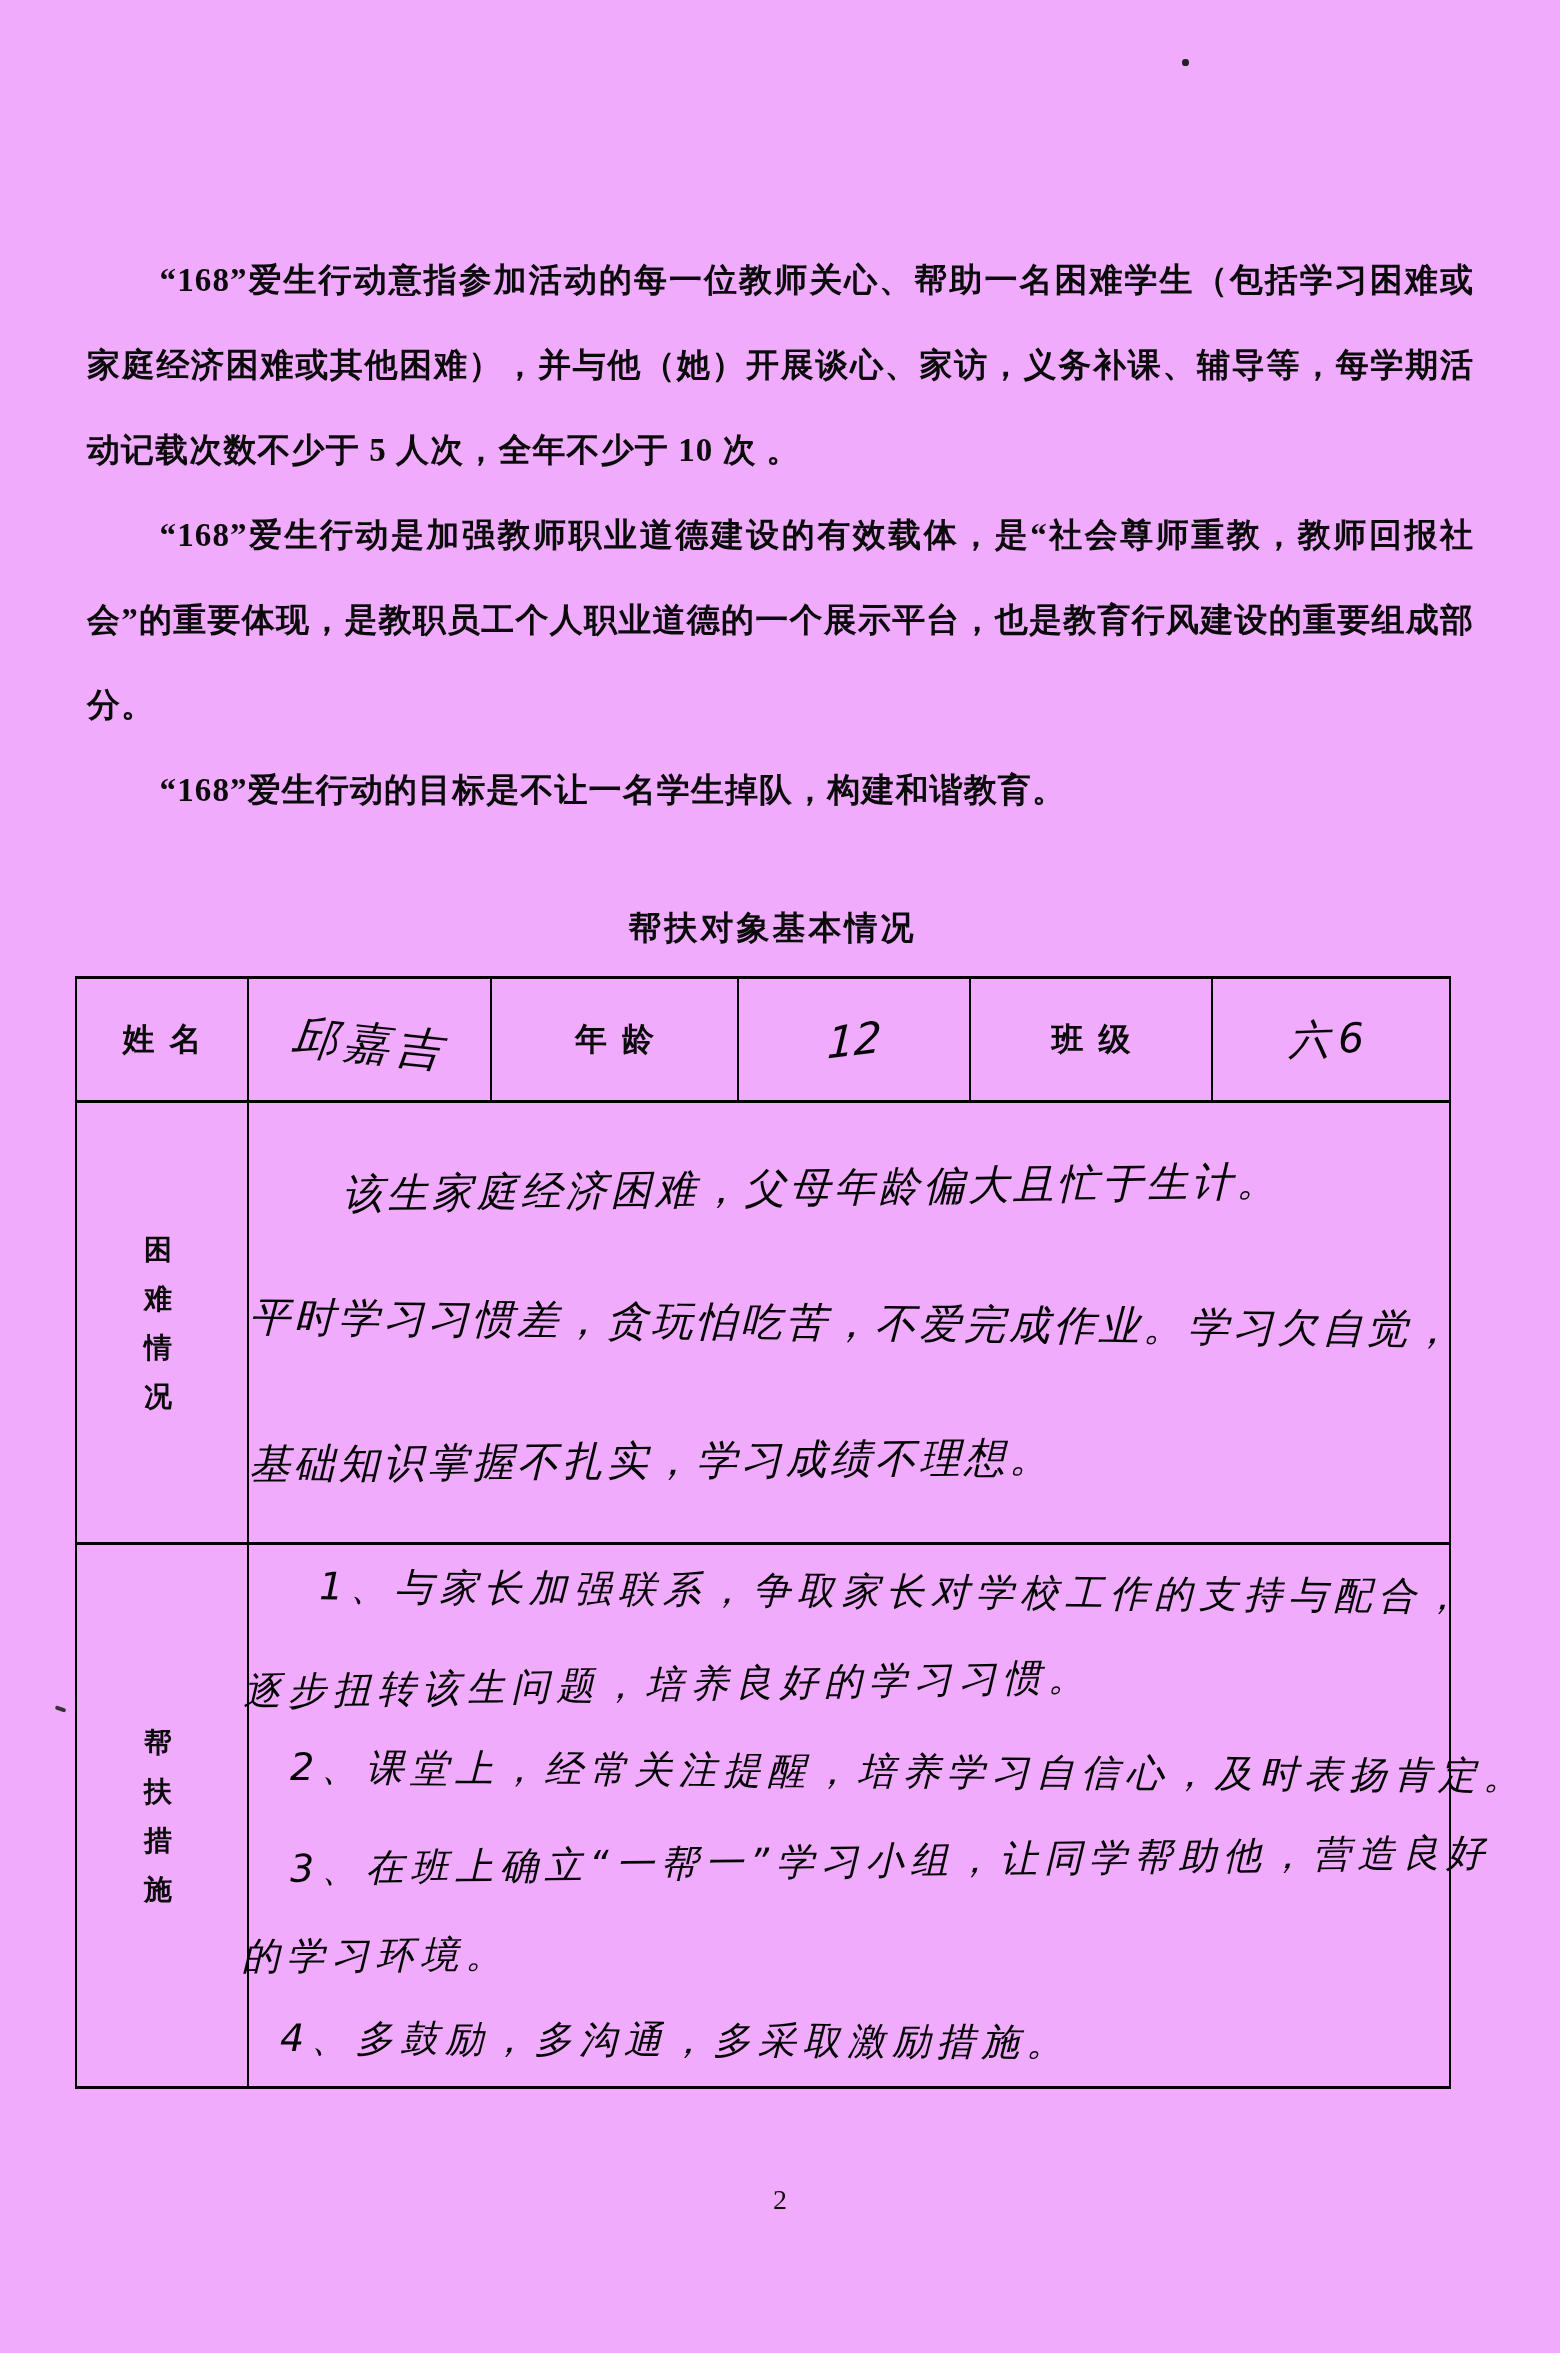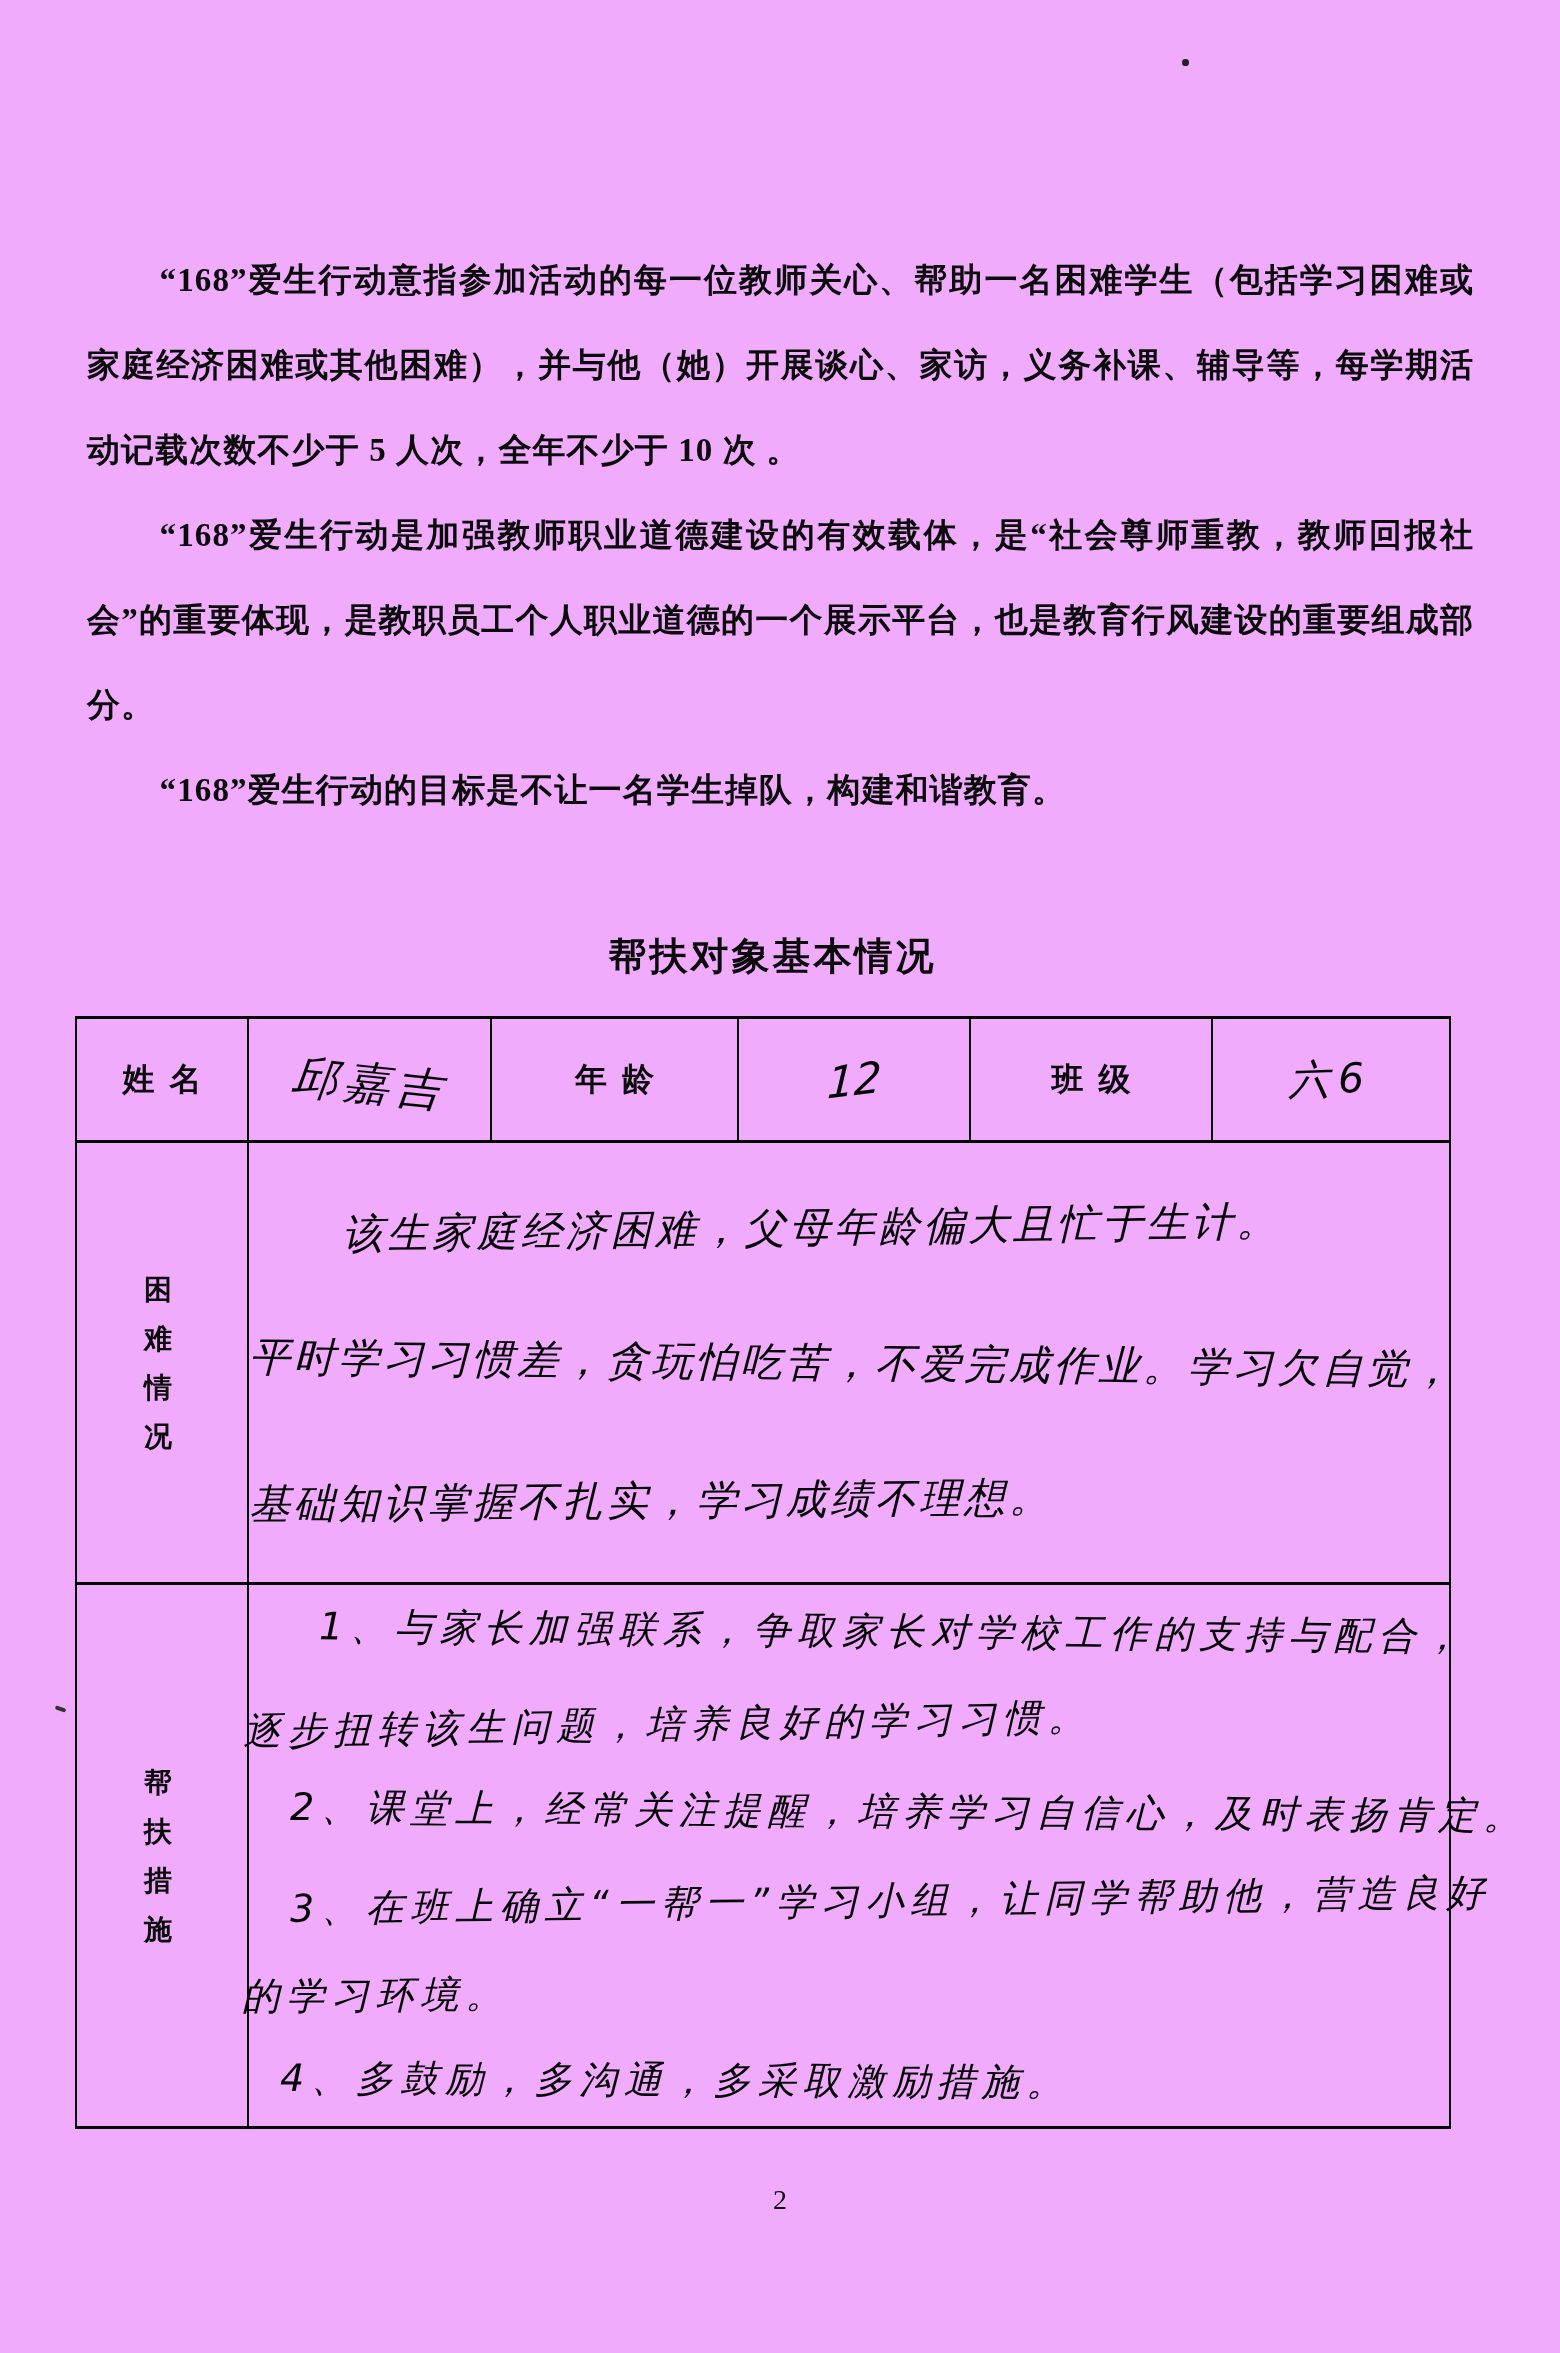--- a/index.html
+++ b/index.html
@@ -31,35 +31,35 @@
     line-height: 85px;
     letter-spacing: 1.1px;
     text-align: justify;
     text-indent: 2.2em;
     color: #0b0b0b;
   }
 
   
   .table-title {
     position: absolute;
-    top: 931px;
+    top: 906px;
     left: 0;
     width: 1545px;
     text-align: center;
-    font-size: 38px;
+    font-size: 33px;
     font-weight: 700;
     letter-spacing: 3px;
     color: #0b0b0b;
   }
 
   
   table.info {
     position: absolute;
     left: 75px;
-    top: 1016px;
+    top: 976px;
     width: 1374px;
     border-collapse: collapse;
     table-layout: fixed;
   }
   table.info td {
     border-left: 2.2px solid #000;
     border-right: 2.2px solid #000;
     border-top: 3.7px solid #000;
     border-bottom: 3.7px solid #000;
     vertical-align: middle;

